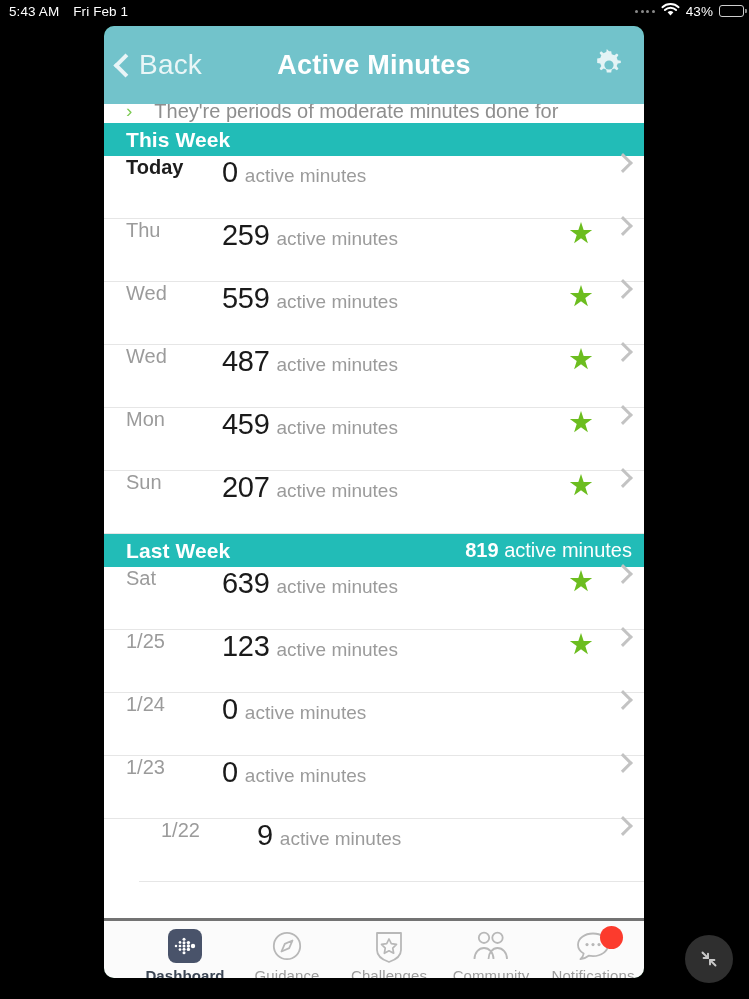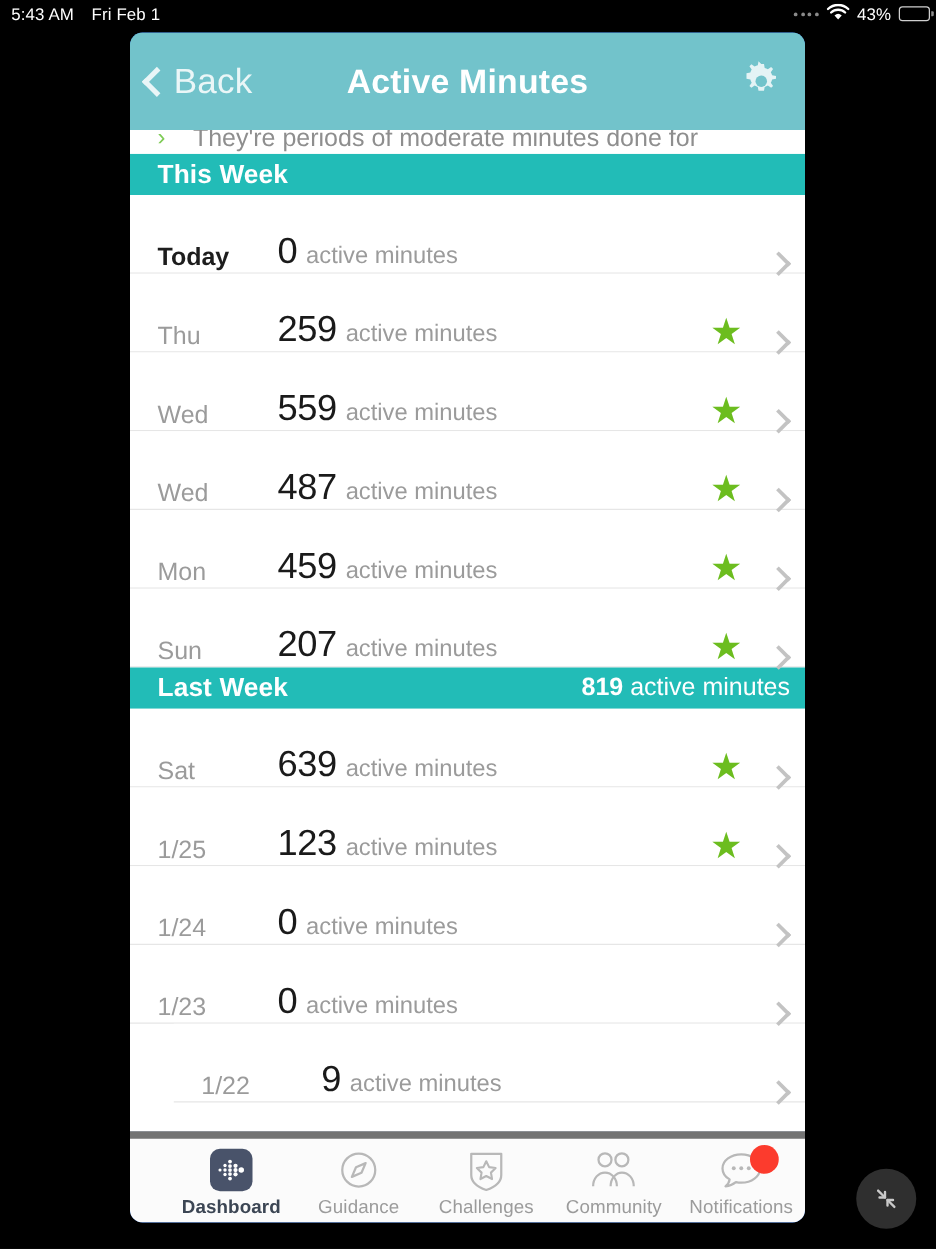--- a/index.html
+++ b/index.html
@@ -68,21 +68,21 @@
     border-radius: 1px;
   }
 
   
   .panel {
     position: absolute;
     left: 104px;
     top: 26px;
     width: 540px;
     height: 952px;
-    background: #3b82f6;
+    background: #14532d;
     border-radius: 10px;
     overflow: hidden;
     display: flex;
     flex-direction: column;
   }
 
   
   .navbar {
     position: relative;
     height: 78px;
@@ -180,21 +180,21 @@
   .sh-total {
     font-size: 20px;
     font-weight: 400;
   }
   .sh-total b { font-weight: 700; }
 
   .row {
     flex: 0 0 auto;
     height: 63px;
     display: flex;
-    align-items: flex-end;
+    align-items: flex-start;
     padding: 0 14px 0 22px;
     border-bottom: 1px solid #e6e6e6;
     background: #ffffff;
     cursor: pointer;
   }
   .row:last-child { border-bottom: 1px solid #e6e6e6; margin-left: 35px; }
 
   .row-day {
     width: 96px;
     flex: 0 0 96px;
@@ -242,23 +242,23 @@
   .chev-r {
     width: 14px; height: 14px;
     border-top: 3px solid #c3c3c3;
     border-right: 3px solid #c3c3c3;
     transform: rotate(45deg);
   }
 
   
   .tabbar {
     flex: 0 0 auto;
-    height: 73px;
+    height: 60px;
     background: #fbfbfb;
-    border-top: 6px solid #737373;
+    border-top: 3px solid #737373;
     display: flex;
     align-items: flex-start;
     padding-top: 6px;
     padding-left: 30px;
   }
   .tab {
     flex: 1 1 0;
     display: flex;
     flex-direction: column;
     align-items: center;

